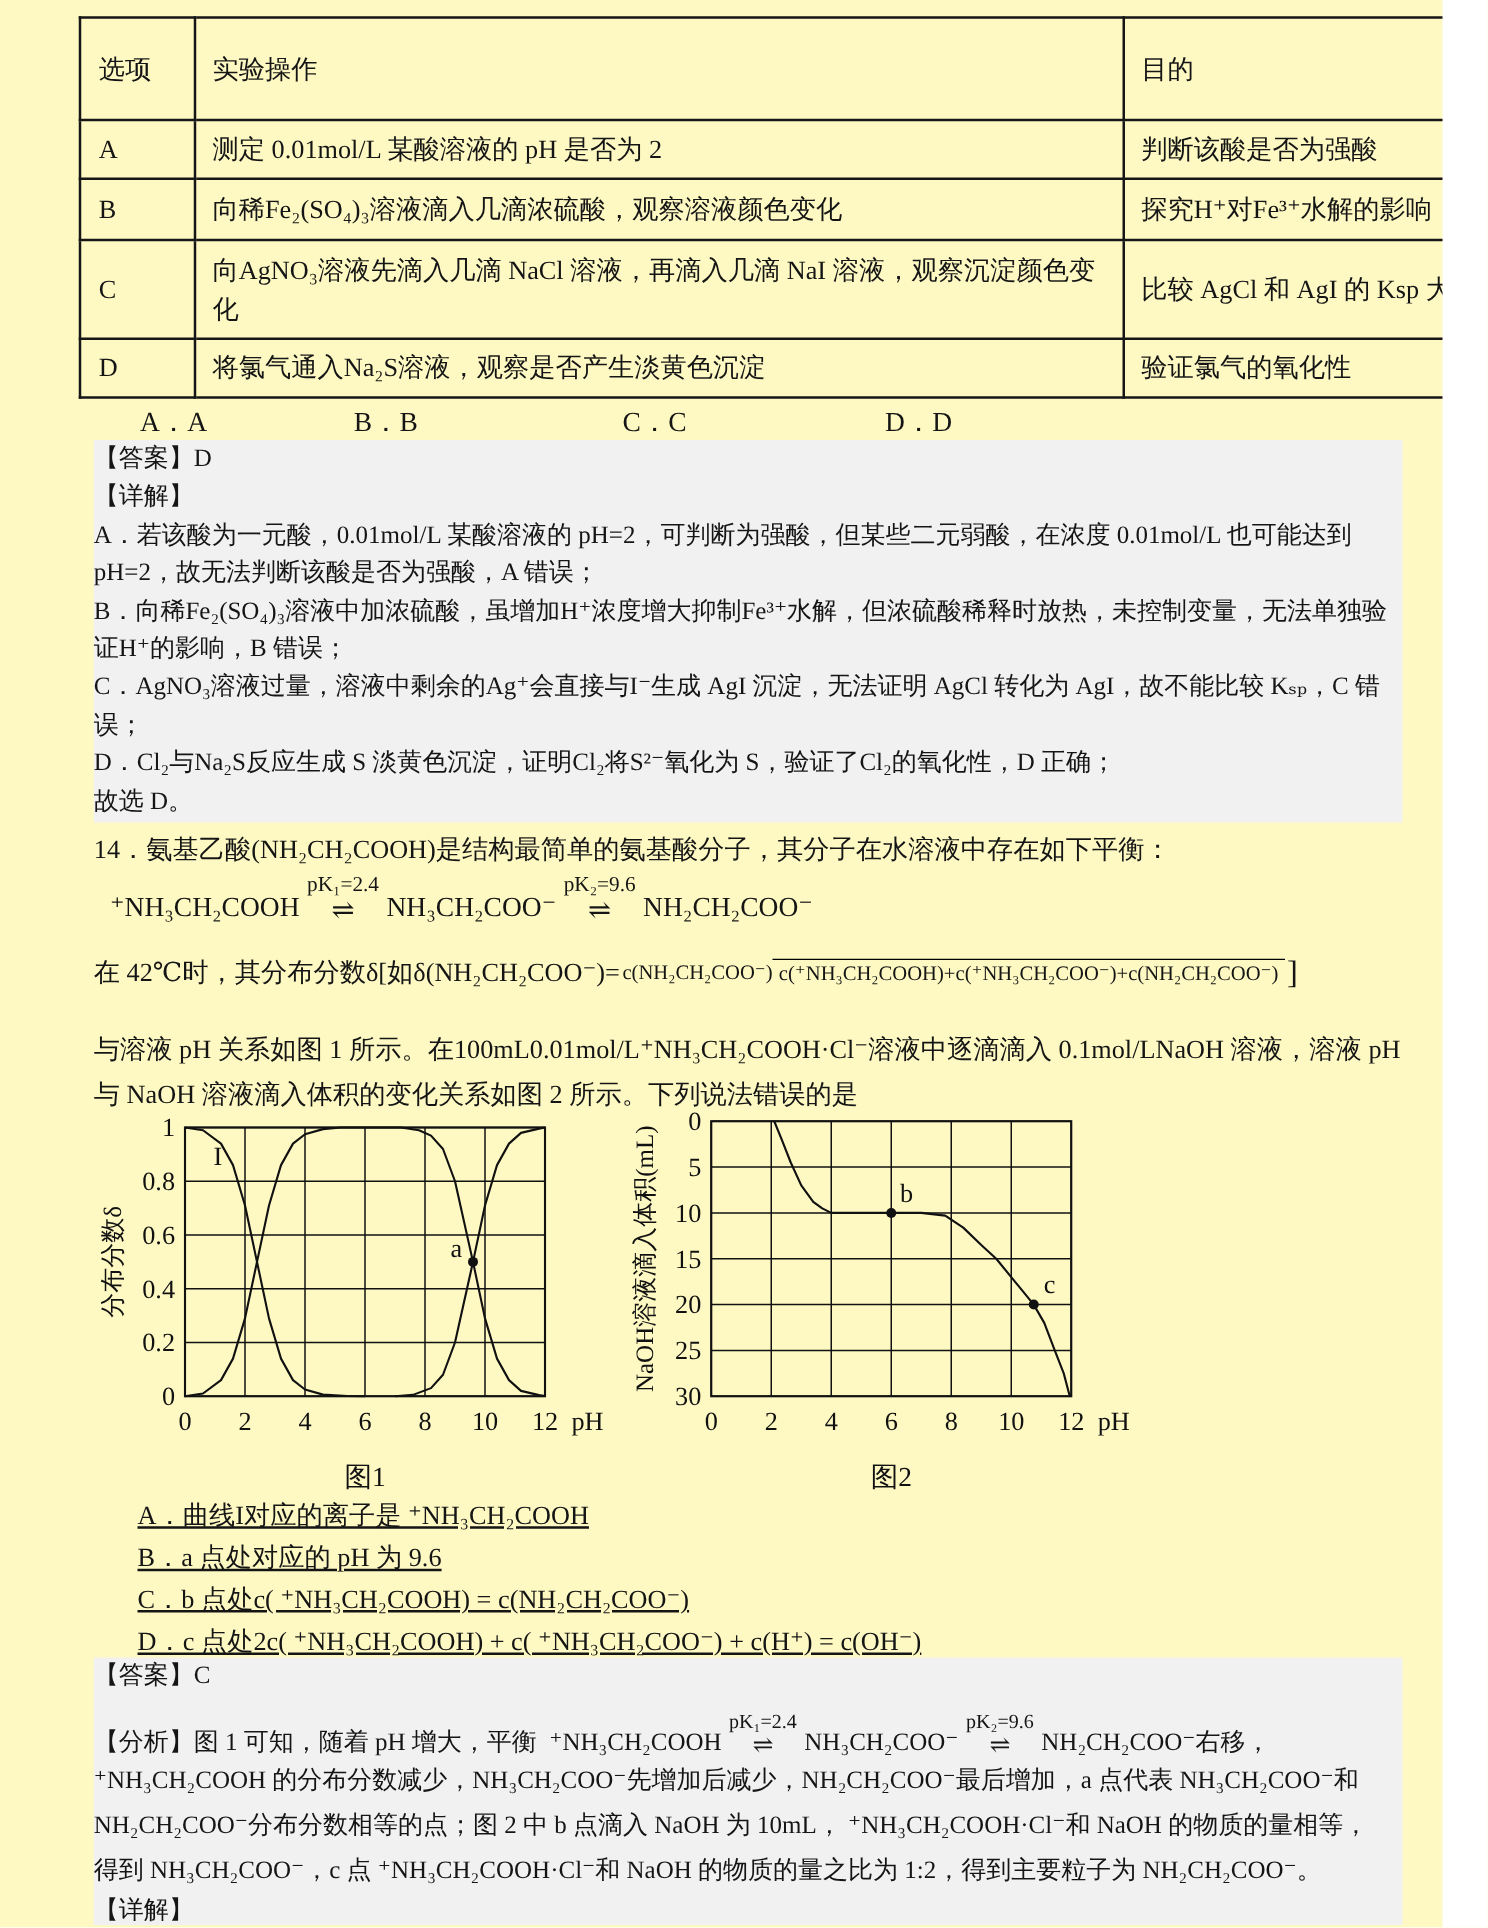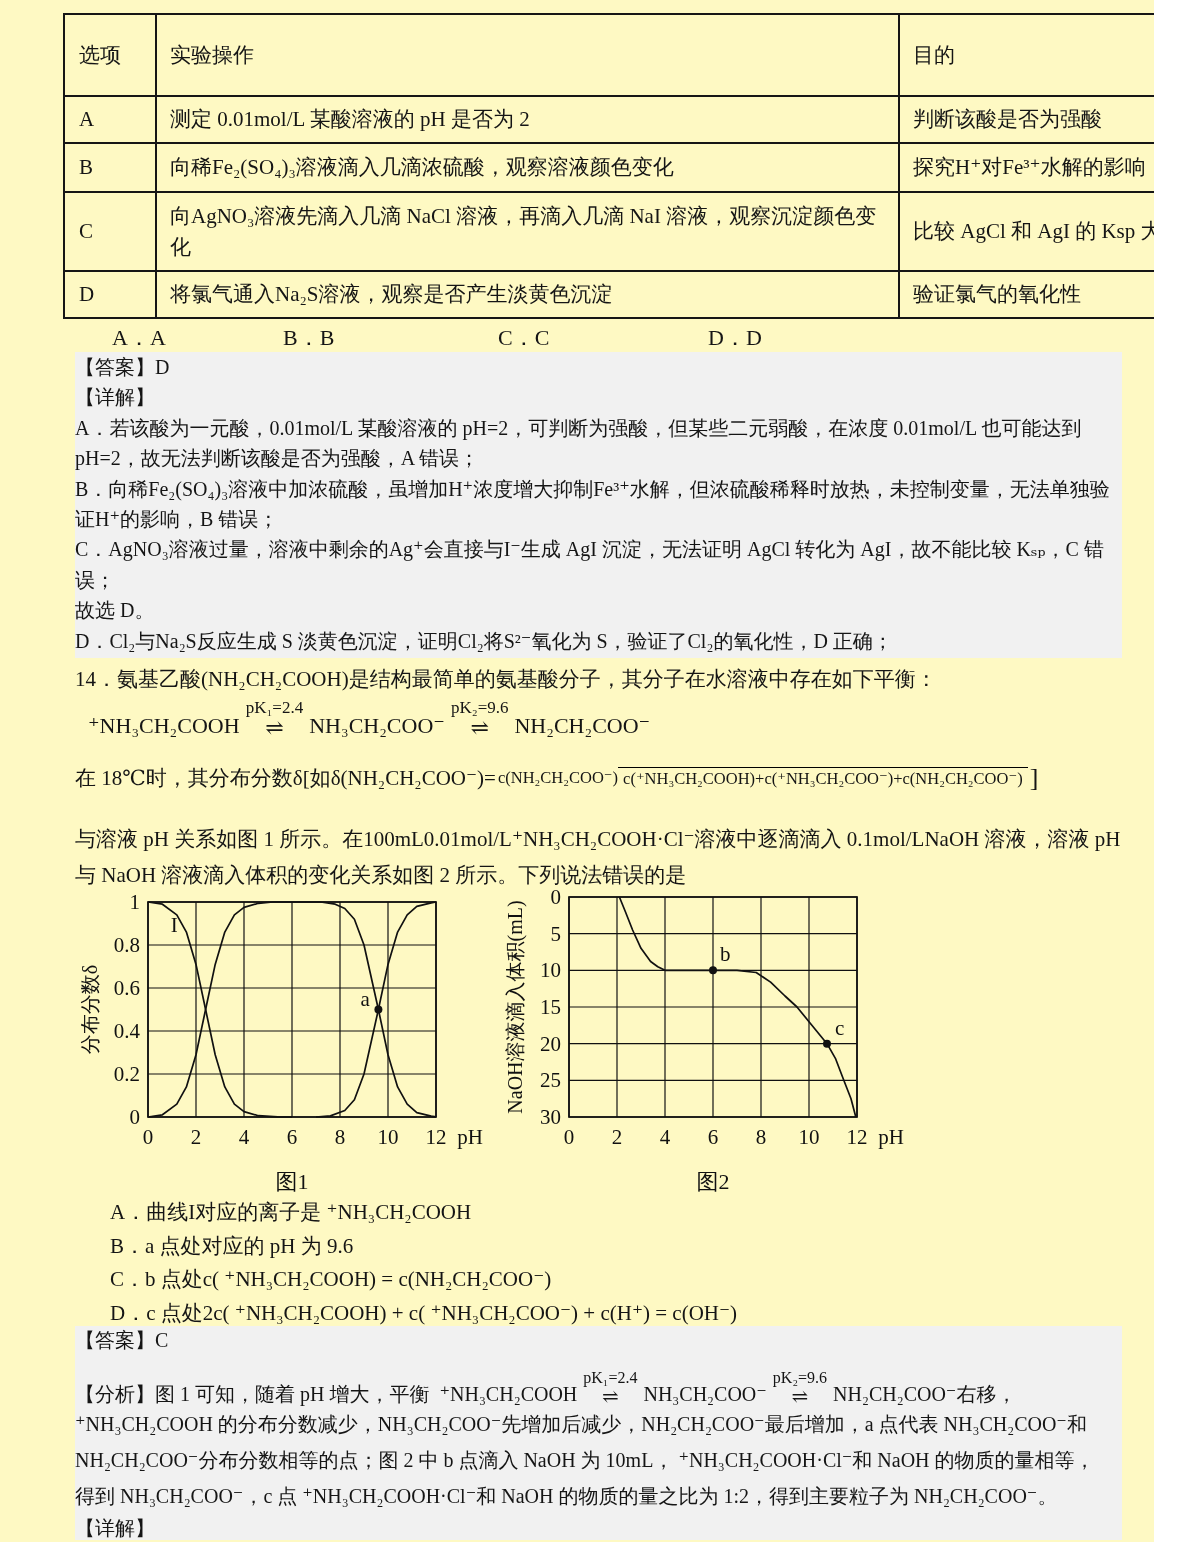--- a/index.html
+++ b/index.html
@@ -32,21 +32,21 @@
   .eqrow{position:absolute;display:flex;align-items:flex-end;font-size:22px;}
   .eqgrp{display:inline-flex;flex-direction:column;align-items:center;margin:0 6px;}
   .pk{font-size:17px;line-height:19px;}
   .arr{font-size:22px;line-height:22px;}
   .deltarow{position:absolute;left:75px;top:763px;display:flex;align-items:center;font-size:21px;}
   .frac{display:inline-flex;flex-direction:row;text-align:center;font-size:16.5px;line-height:21px;margin:0 2px;}
   .frac .den{border-top:1.6px solid #000;padding:0 5px;}
   .bigbr{font-size:26px;}
 
   .opts{position:absolute;left:110px;top:1196px;width:1010px;}
-  .opts p{margin:0;font-size:21px;line-height:33.5px;}
+  .opts p{margin:0;font-size:21px;line-height:33.5px;text-decoration:underline;}
 
   
   .aeq{display:flex;align-items:flex-end;font-size:20px;line-height:24px;margin-top:2px;height:50px;}
   .aeq .pk{font-size:16px;line-height:17px;}
   .aeq .arr{font-size:20px;line-height:20px;}
   .aline{line-height:36px;}
   .lh28{line-height:28px;}
 
   
   .chart-svg{position:absolute;}
@@ -96,42 +96,42 @@
     <span style="left:498px">C．C</span>
     <span style="left:708px">D．D</span>
   </div>
 
   <div class="ansblock ans1">
     <p>【答案】D</p>
     <p>【详解】</p>
     <p>A．若该酸为一元酸，0.01mol/L 某酸溶液的 pH=2，可判断为强酸，但某些二元弱酸，在浓度 0.01mol/L 也可能达到 pH=2，故无法判断该酸是否为强酸，A 错误；</p>
     <p>B．向稀Fe₂(SO₄)₃溶液中加浓硫酸，虽增加H⁺浓度增大抑制Fe³⁺水解，但浓硫酸稀释时放热，未控制变量，无法单独验证H⁺的影响，B 错误；</p>
     <p>C．AgNO₃溶液过量，溶液中剩余的Ag⁺会直接与I⁻生成 AgI 沉淀，无法证明 AgCl 转化为 AgI，故不能比较 Kₛₚ，C 错误；</p>
+    <p>D．Cl₂与Na₂S反应生成 S 淡黄色沉淀，证明Cl₂将S²⁻氧化为 S，验证了Cl₂的氧化性，D 正确；</p>
     <p>故选 D。</p>
-    <p>D．Cl₂与Na₂S反应生成 S 淡黄色沉淀，证明Cl₂将S²⁻氧化为 S，验证了Cl₂的氧化性，D 正确；</p>
   </div>
 
   <p class="stem" style="top:664px">14．氨基乙酸(NH₂CH₂COOH)是结构最简单的氨基酸分子，其分子在水溶液中存在如下平衡：</p>
 
   <div class="eqrow" style="left:88px;top:698px">
     <span>⁺NH₃CH₂COOH</span>
     <span class="eqgrp">
       <span class="pk">pK₁=2.4</span>
       <span class="arr">⇌</span>
     </span>
     <span>NH₃CH₂COO⁻</span>
     <span class="eqgrp">
       <span class="pk">pK₂=9.6</span>
       <span class="arr">⇌</span>
     </span>
     <span>NH₂CH₂COO⁻</span>
   </div>
 
   <div class="deltarow">
-    <span>在 18℃时，其分布分数δ[如δ(NH₂CH₂COO⁻)=</span>
+    <span>在 42℃时，其分布分数δ[如δ(NH₂CH₂COO⁻)=</span>
     <span class="frac">
       <span class="num">c(NH₂CH₂COO⁻)</span>
       <span class="den">c(⁺NH₃CH₂COOH)+c(⁺NH₃CH₂COO⁻)+c(NH₂CH₂COO⁻)</span>
     </span>
     <span class="bigbr">]</span>
   </div>
 
   <p class="stem" style="top:824px">与溶液 pH 关系如图 1 所示。在100mL0.01mol/L⁺NH₃CH₂COOH·Cl⁻溶液中逐滴滴入 0.1mol/LNaOH 溶液，溶液 pH</p>
   <p class="stem" style="top:860px">与 NaOH 溶液滴入体积的变化关系如图 2 所示。下列说法错误的是</p>
 

